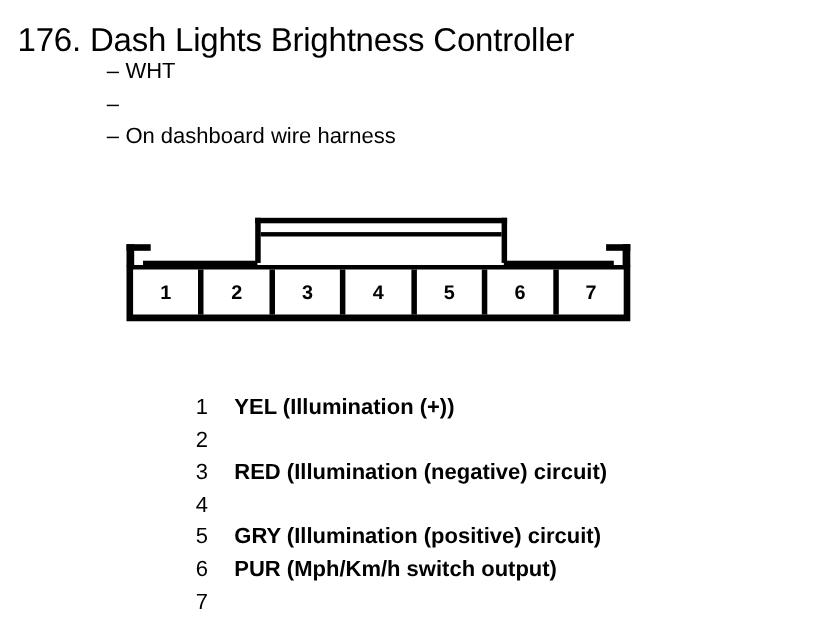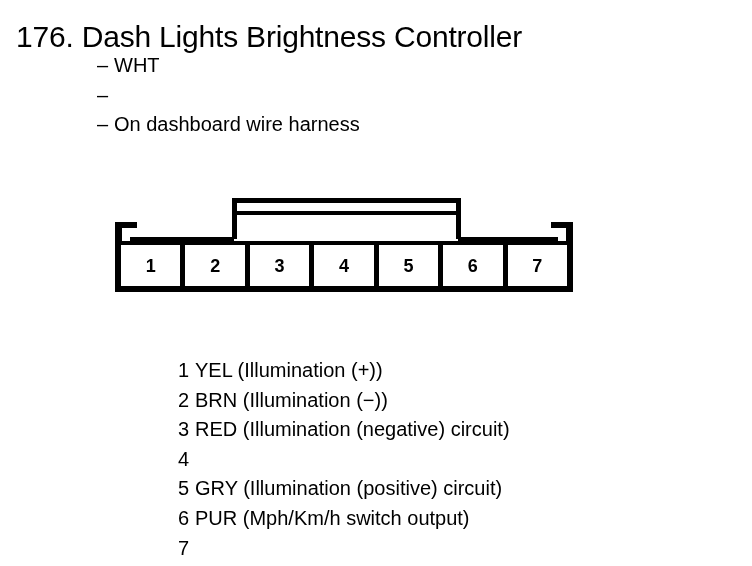--- a/index.html
+++ b/index.html
@@ -156,21 +156,22 @@
     line-height: 29.6px;
     white-space: nowrap;
   }
   .pin-num {
     width: 21px;
     flex: 0 0 21px;
     text-align: right;
   }
   .pin-desc {
     flex: 0 0 auto;
-    margin-left: 6px;
+    margin-left: 24px;
+    font-weight: bold;
   }
 </style>
 </head>
 <body>
 
 <div class="page-title">176. Dash Lights Brightness Controller</div>
 
 <div class="notes">
   <div class="note-row">
     <span class="note-dash">–</span>
@@ -204,21 +205,20 @@
   </div>
 </div>
 
 <div class="pin-legend">
   <div class="pin-row">
     <span class="pin-num">1</span>
     <span class="pin-desc">YEL (Illumination (+))</span>
   </div>
   <div class="pin-row">
     <span class="pin-num">2</span>
-    <span class="pin-desc">BRN (Illumination (−))</span>
   </div>
   <div class="pin-row">
     <span class="pin-num">3</span>
     <span class="pin-desc">RED (Illumination (negative) circuit)</span>
   </div>
   <div class="pin-row">
     <span class="pin-num">4</span>
   </div>
   <div class="pin-row">
     <span class="pin-num">5</span>

